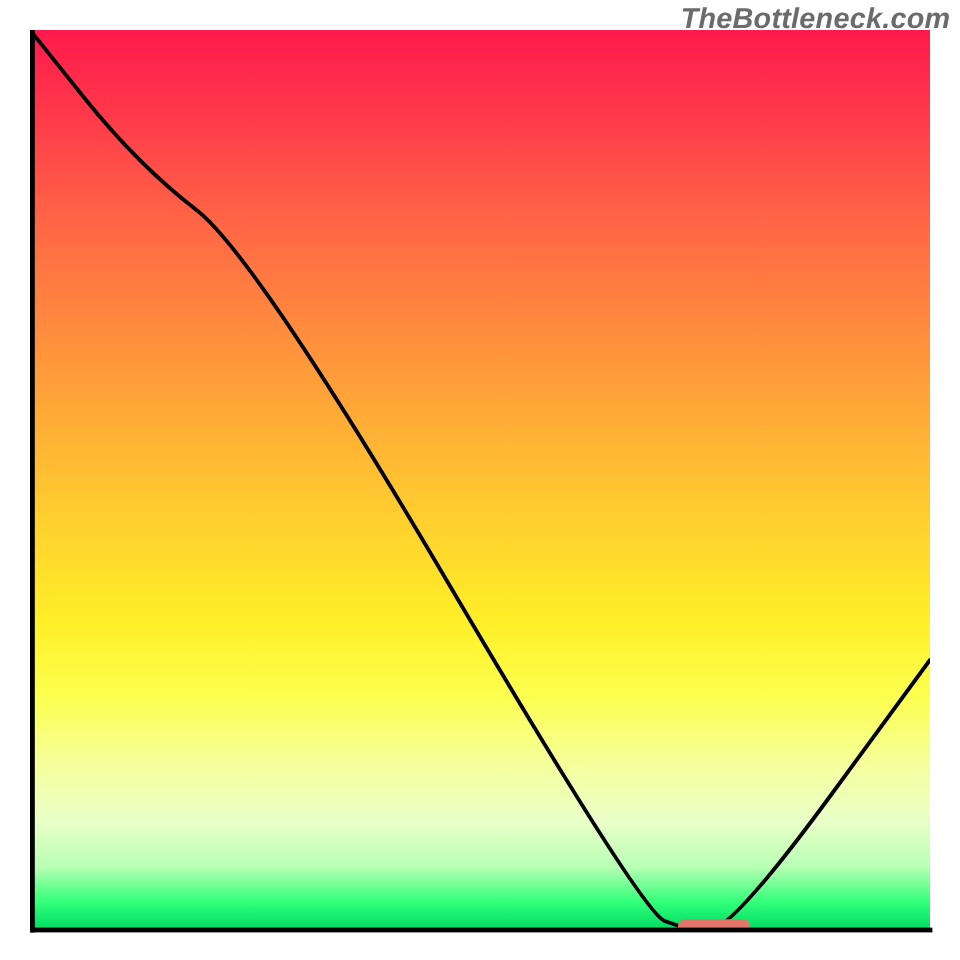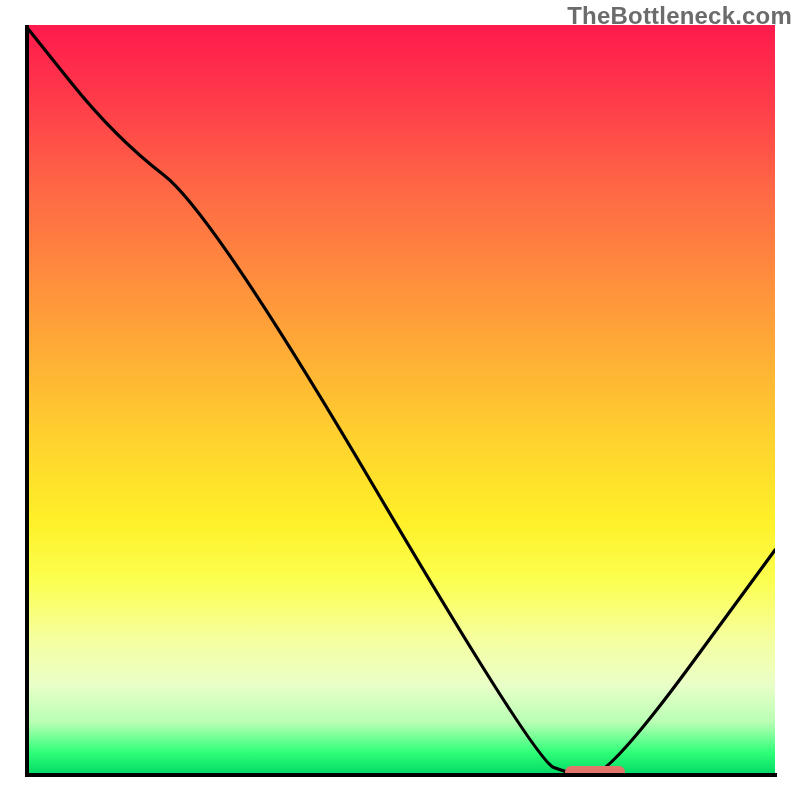--- a/index.html
+++ b/index.html
@@ -8,20 +8,21 @@
     width: 800px;
     height: 800px;
     background: #ffffff;
     overflow: hidden;
     font-family: Arial, Helvetica, sans-serif;
   }
   .chart-wrap {
     position: relative;
     width: 800px;
     height: 800px;
+    font-style: italic;
   }
   .watermark {
     position: absolute;
     top: 2px;
     right: 8px;
     font-size: 24px;
     font-weight: 600;
     color: #6b6b6b;
     letter-spacing: 0.2px;
     z-index: 5;

